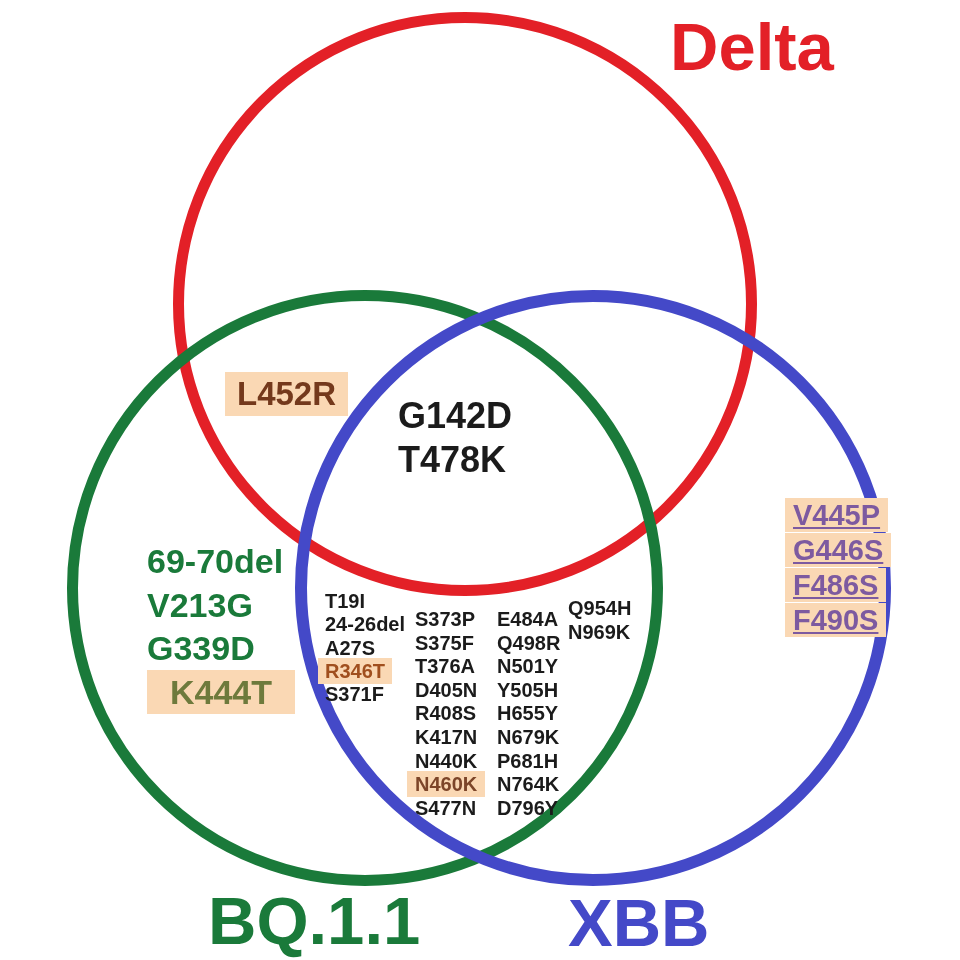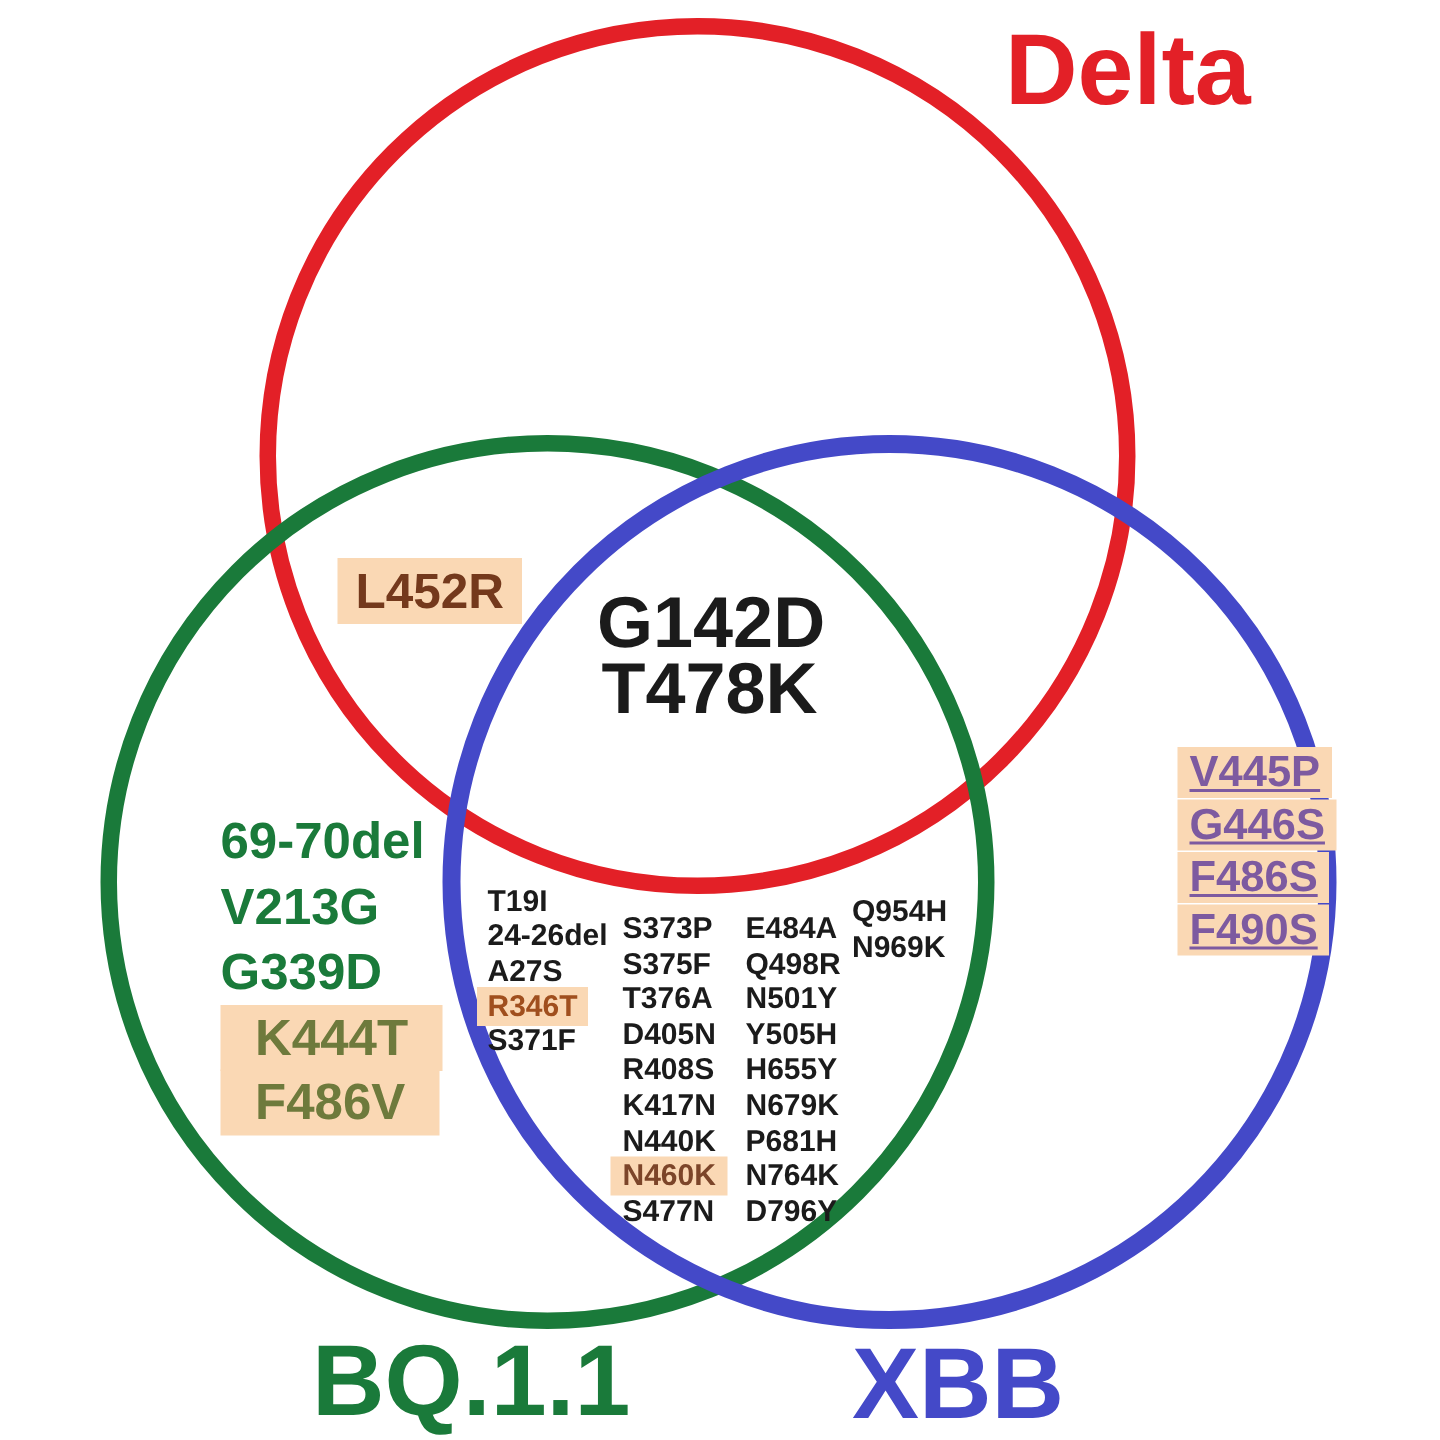--- a/index.html
+++ b/index.html
@@ -12,21 +12,21 @@
   .c-bq    { left:67px;  top:290px; width:596px; height:596px; border:11px solid var(--green); }
   .c-xbb   { left:295px; top:290px; width:596px; height:596px; border:12px solid var(--blue); }
 
   .big-label { position:absolute; font-size:67px; font-weight:800; white-space:nowrap; }
   .l-delta { left:670px; top:8px;   color:var(--red); }
   .l-bq    { left:208px; top:882px; color:var(--green); }
   .l-xbb   { left:568px; top:884px; color:var(--blue); }
 
   .list { position:absolute; white-space:nowrap; }
   .delta-list  { left:393px; top:45px;  color:var(--red);   font-size:34px; line-height:45px; }
-  .center-list { left:398px; top:394px; width:150px; text-align:center; color:var(--black); font-size:48px; line-height:44px; }
+  .center-list { left:398px; top:394px; width:150px; text-align:left; color:var(--black); font-size:36px; line-height:44px; }
   .bq-list     { left:135px; top:540px; color:var(--green); font-size:34px; line-height:43.5px;margin-left:12px; }
 
   .l452r { position:absolute; left:225px; top:372px; font-size:33px; color:var(--brown);
            background:var(--peach); padding:3px 12px;text-align:right; }
 
   .bqxbb { position:absolute; color:var(--black); font-size:20px; white-space:nowrap; }
   .col1 { left:325px; top:590px; line-height:23.3px; }
   .col2 { left:415px; top:608px; line-height:23.6px; }
   .col3 { left:497px; top:608px; line-height:23.6px; }
   .col4 { left:568px; top:596px; line-height:24px; }
@@ -59,21 +59,20 @@
   <div class="list center-list">
     <div>G142D</div>
     <div>T478K</div>
   </div>
 
   <div class="list bq-list">
     <div><span>69-70del</span></div>
     <div><span>V213G</span></div>
     <div><span>G339D</span></div>
     <div><span class="hl-olive">K444T</span></div>
-    <div><span class="hl-olive">F486V</span></div>
   </div>
 
   <div class="bqxbb col1">
     <div>T19I</div>
     <div>24-26del</div>
     <div>A27S</div>
     <div><span class="hl-rust">R346T</span></div>
     <div>S371F</div>
   </div>
   <div class="bqxbb col2">

